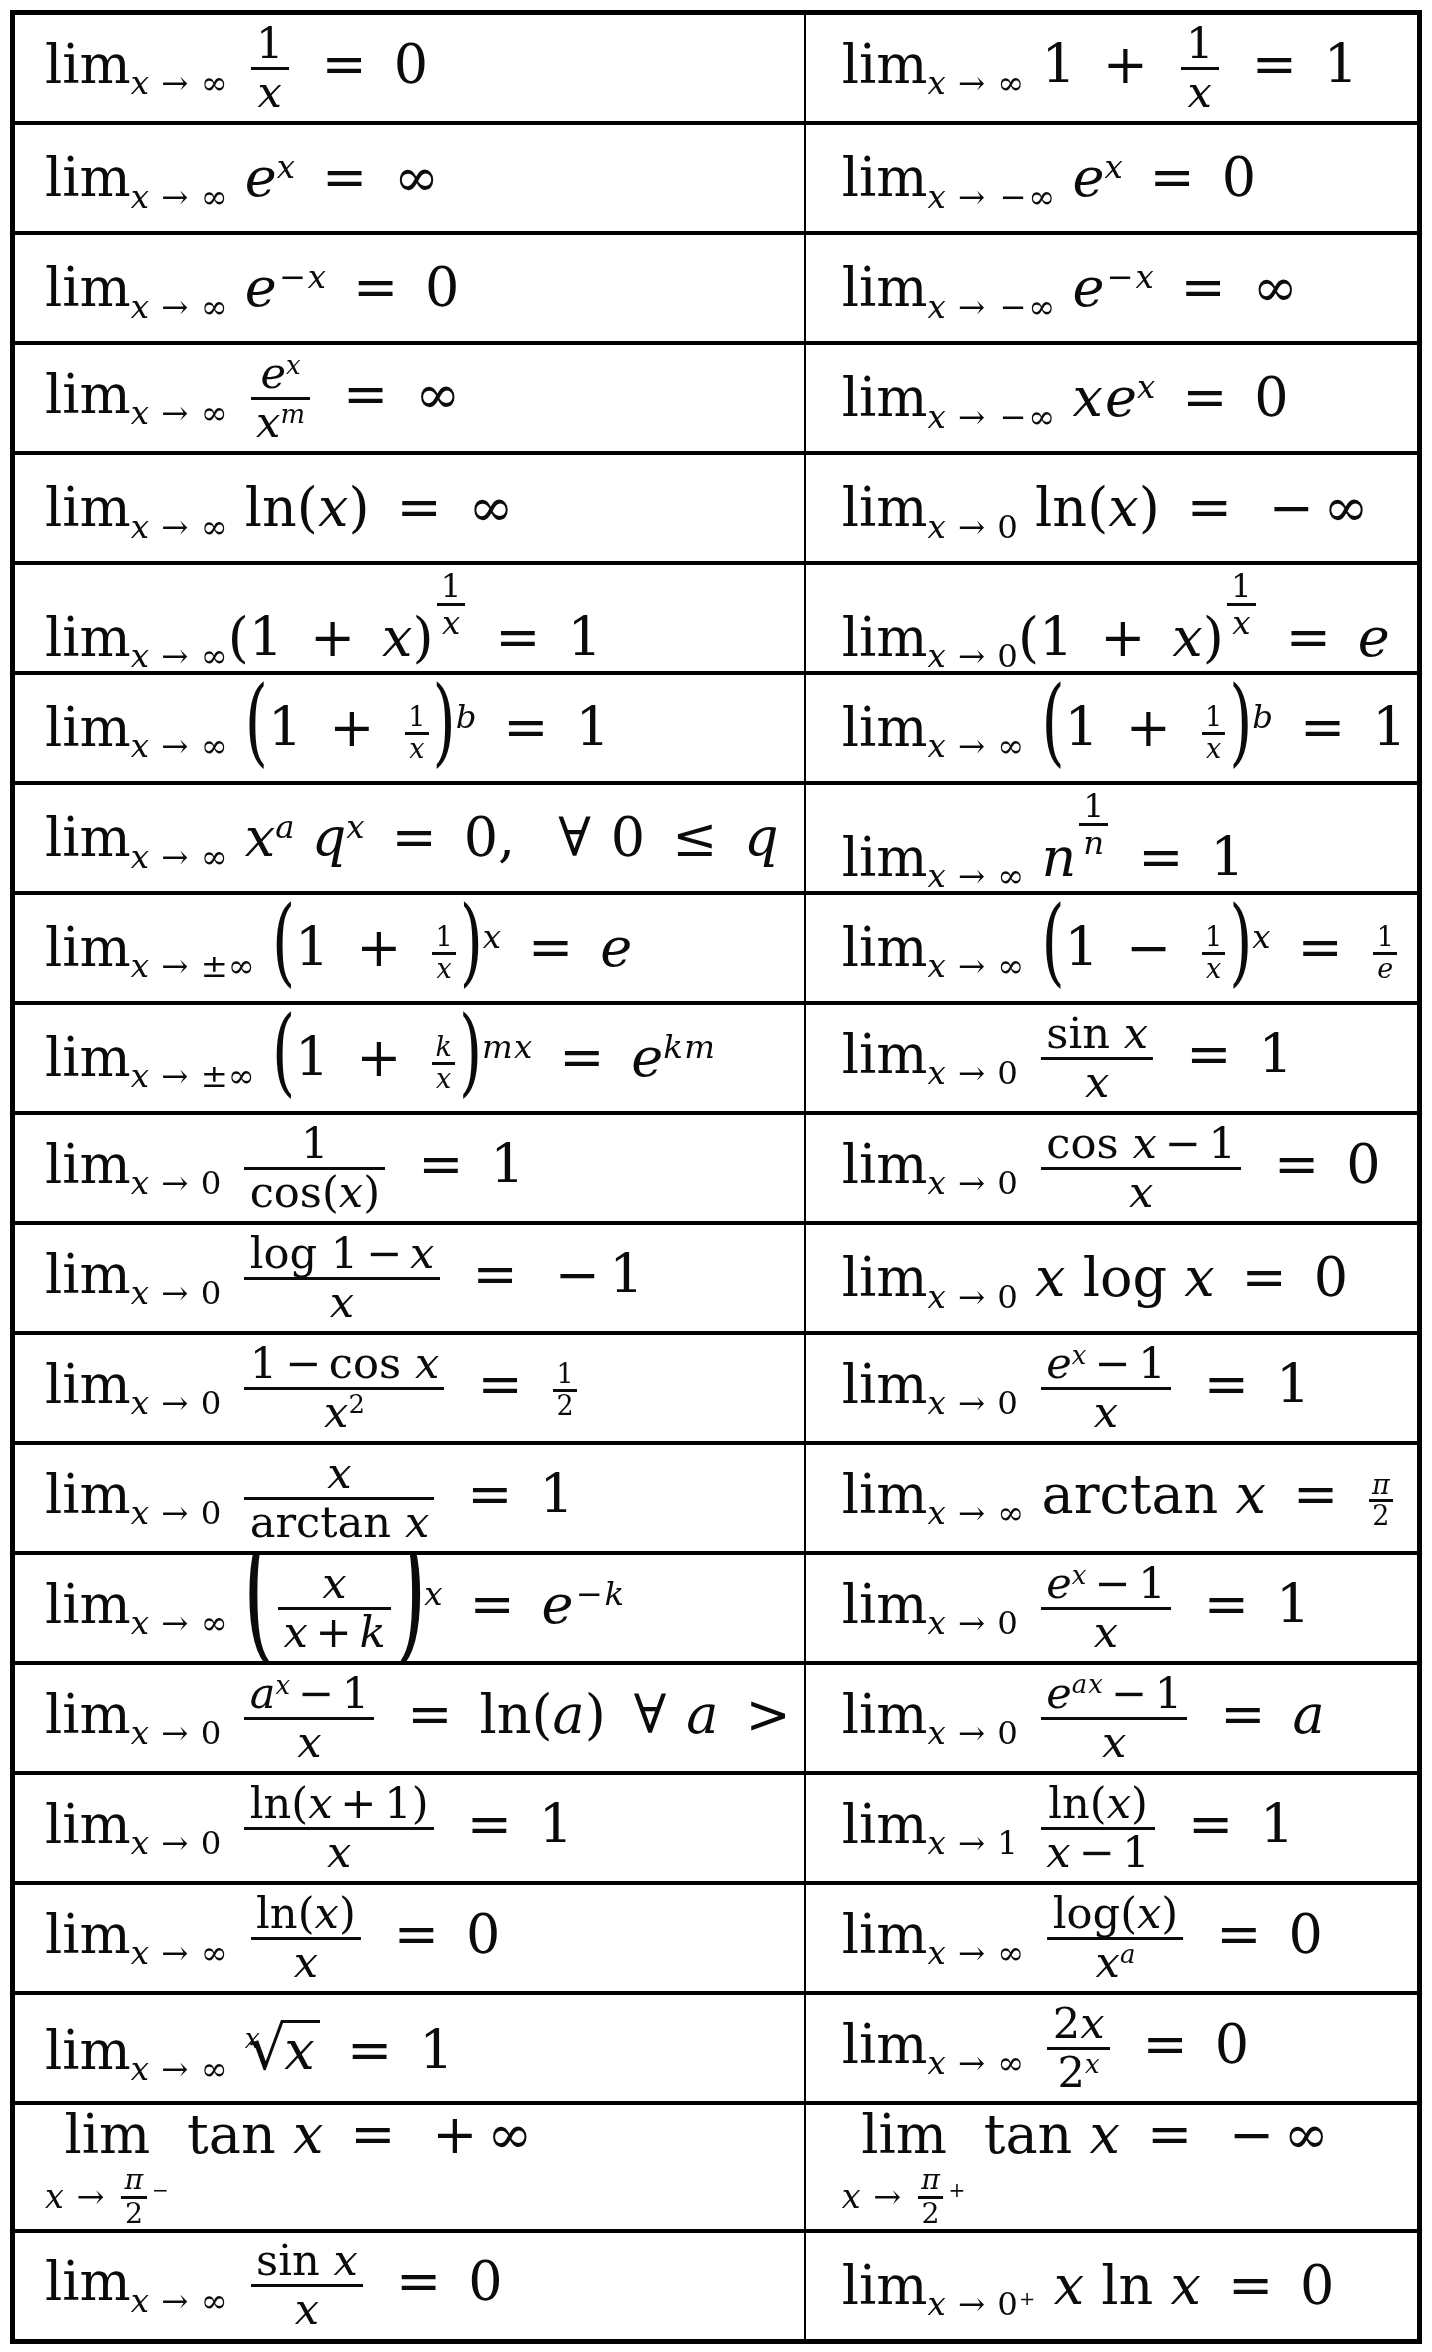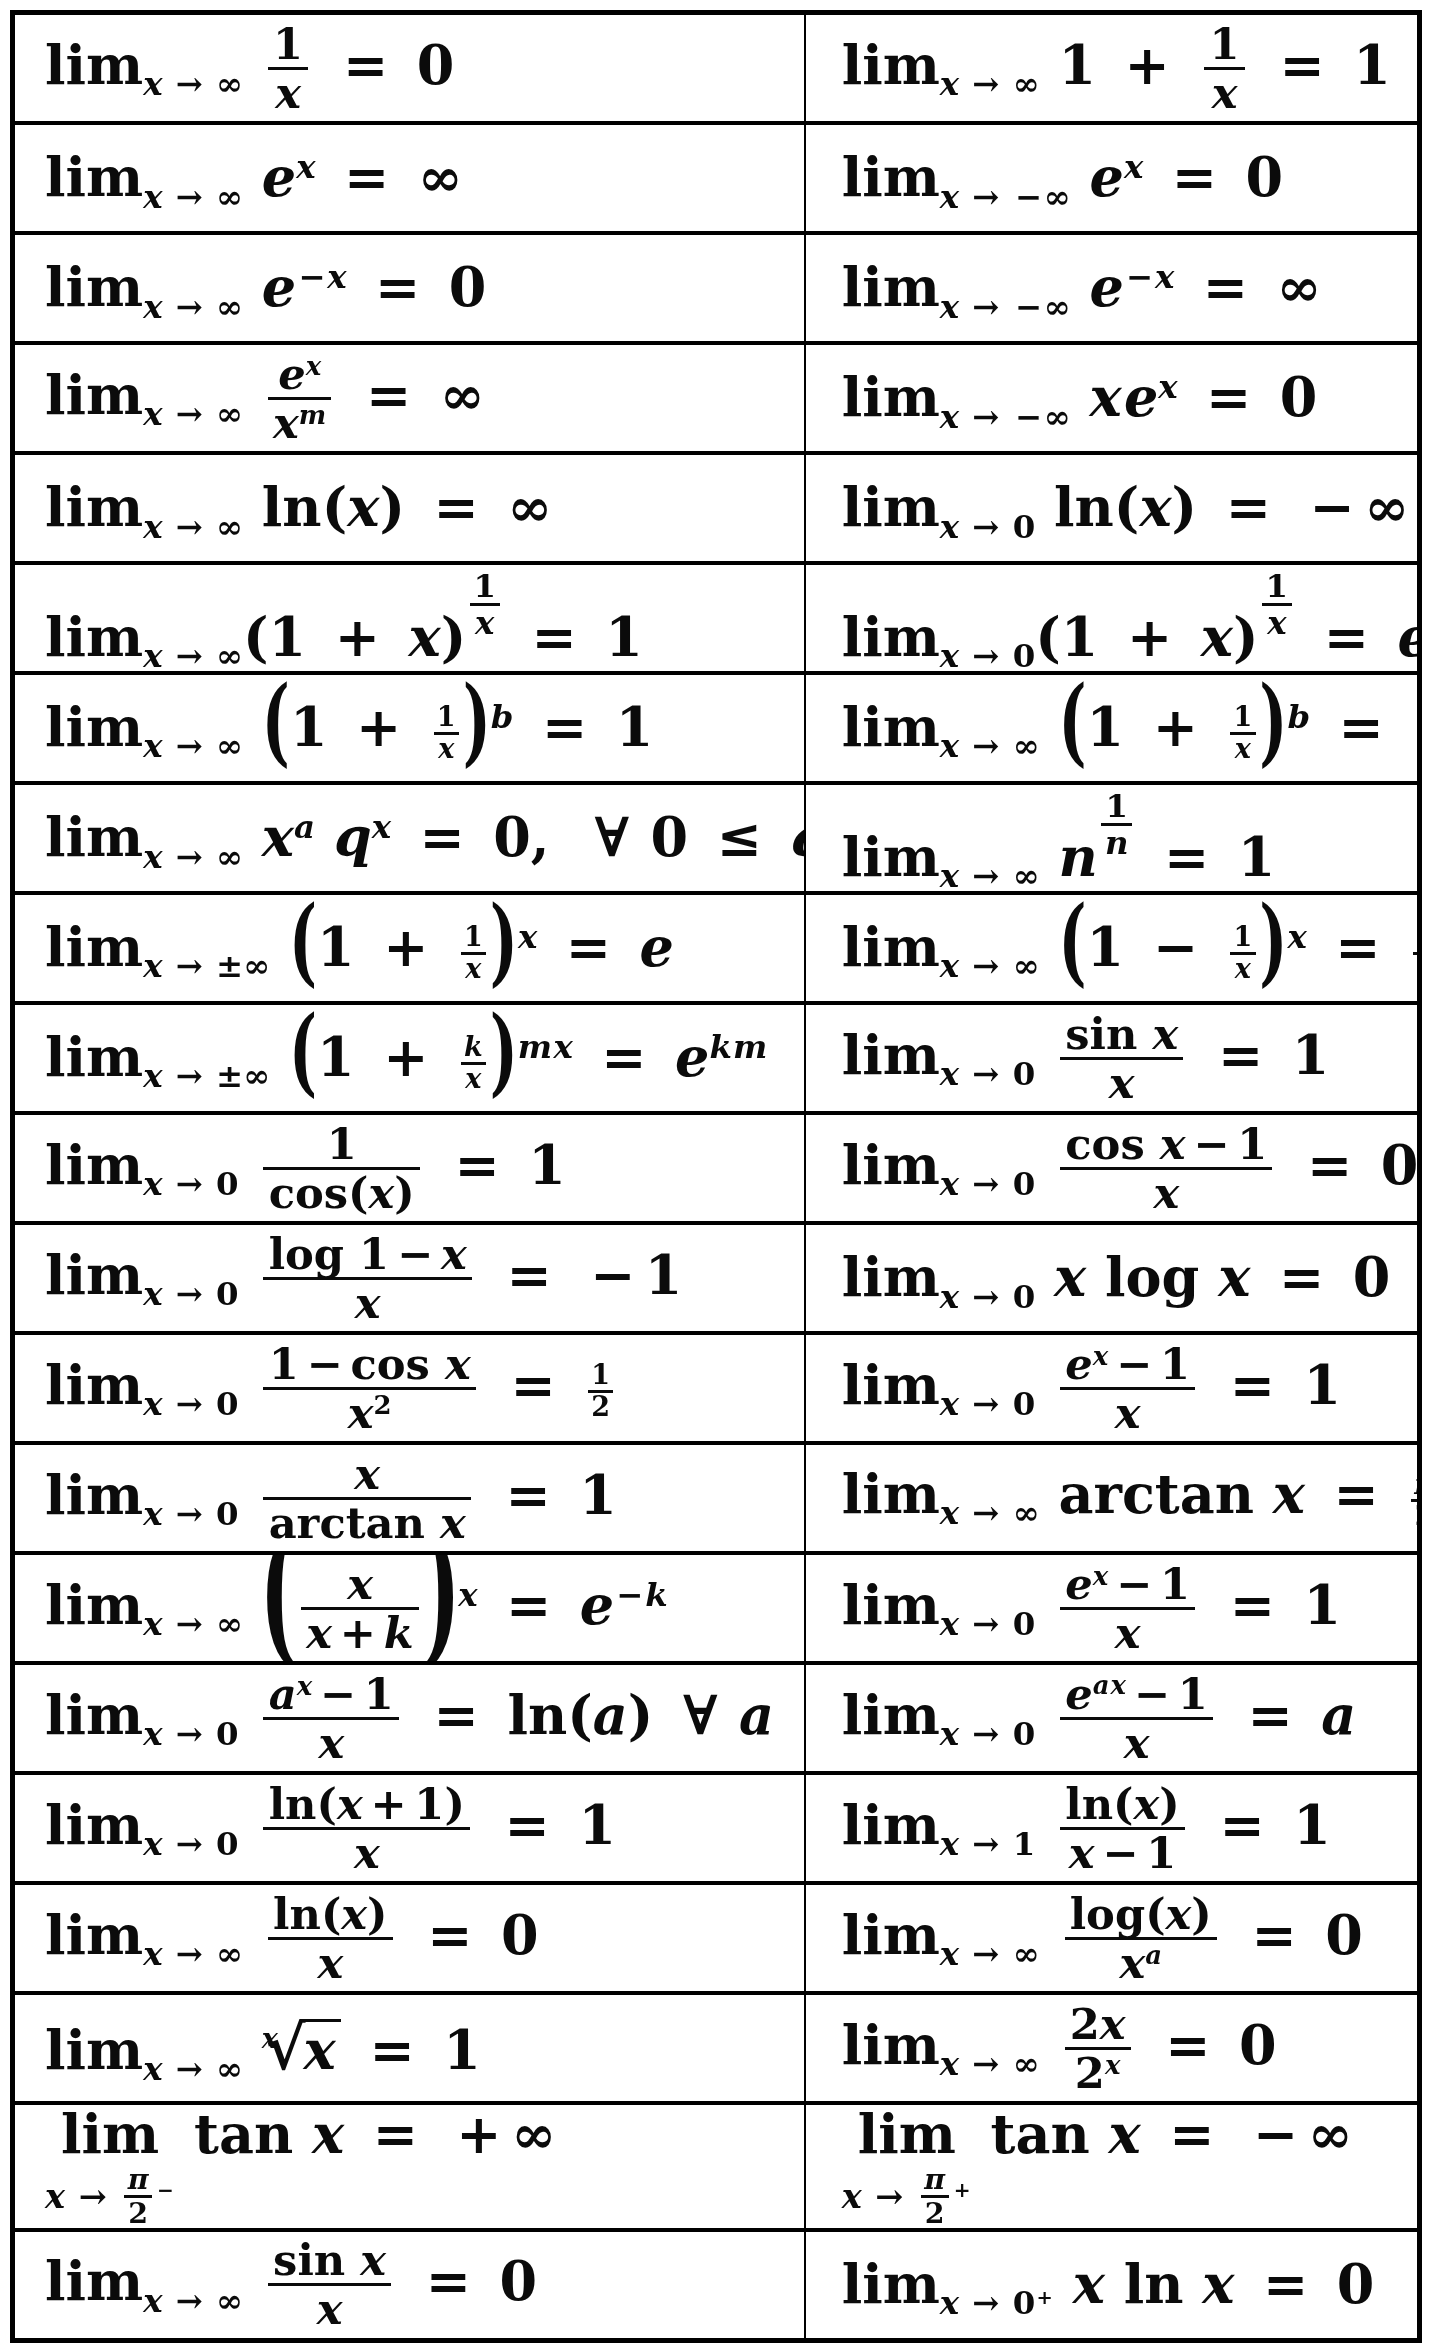--- a/index.html
+++ b/index.html
@@ -11,21 +11,20 @@
     box-sizing: border-box;
     padding: 10px 10px 22px 10px;
     font-family: "DejaVu Serif", "Liberation Serif", serif;
   }
   table.limits {
     border-collapse: collapse;
     width: 1412px;
     table-layout: fixed;
     border: 5px solid #000;
     background: #fff;
-    font-weight: bold;
   }
   td.cell {
     border-top: 4px solid #000;
     border-bottom: 4px solid #000;
     border-left: 2px solid #000;
     border-right: 2px solid #000;
     height: 106px;
     vertical-align: middle;
     padding: 0 6px 0 30px;
     overflow: hidden;

